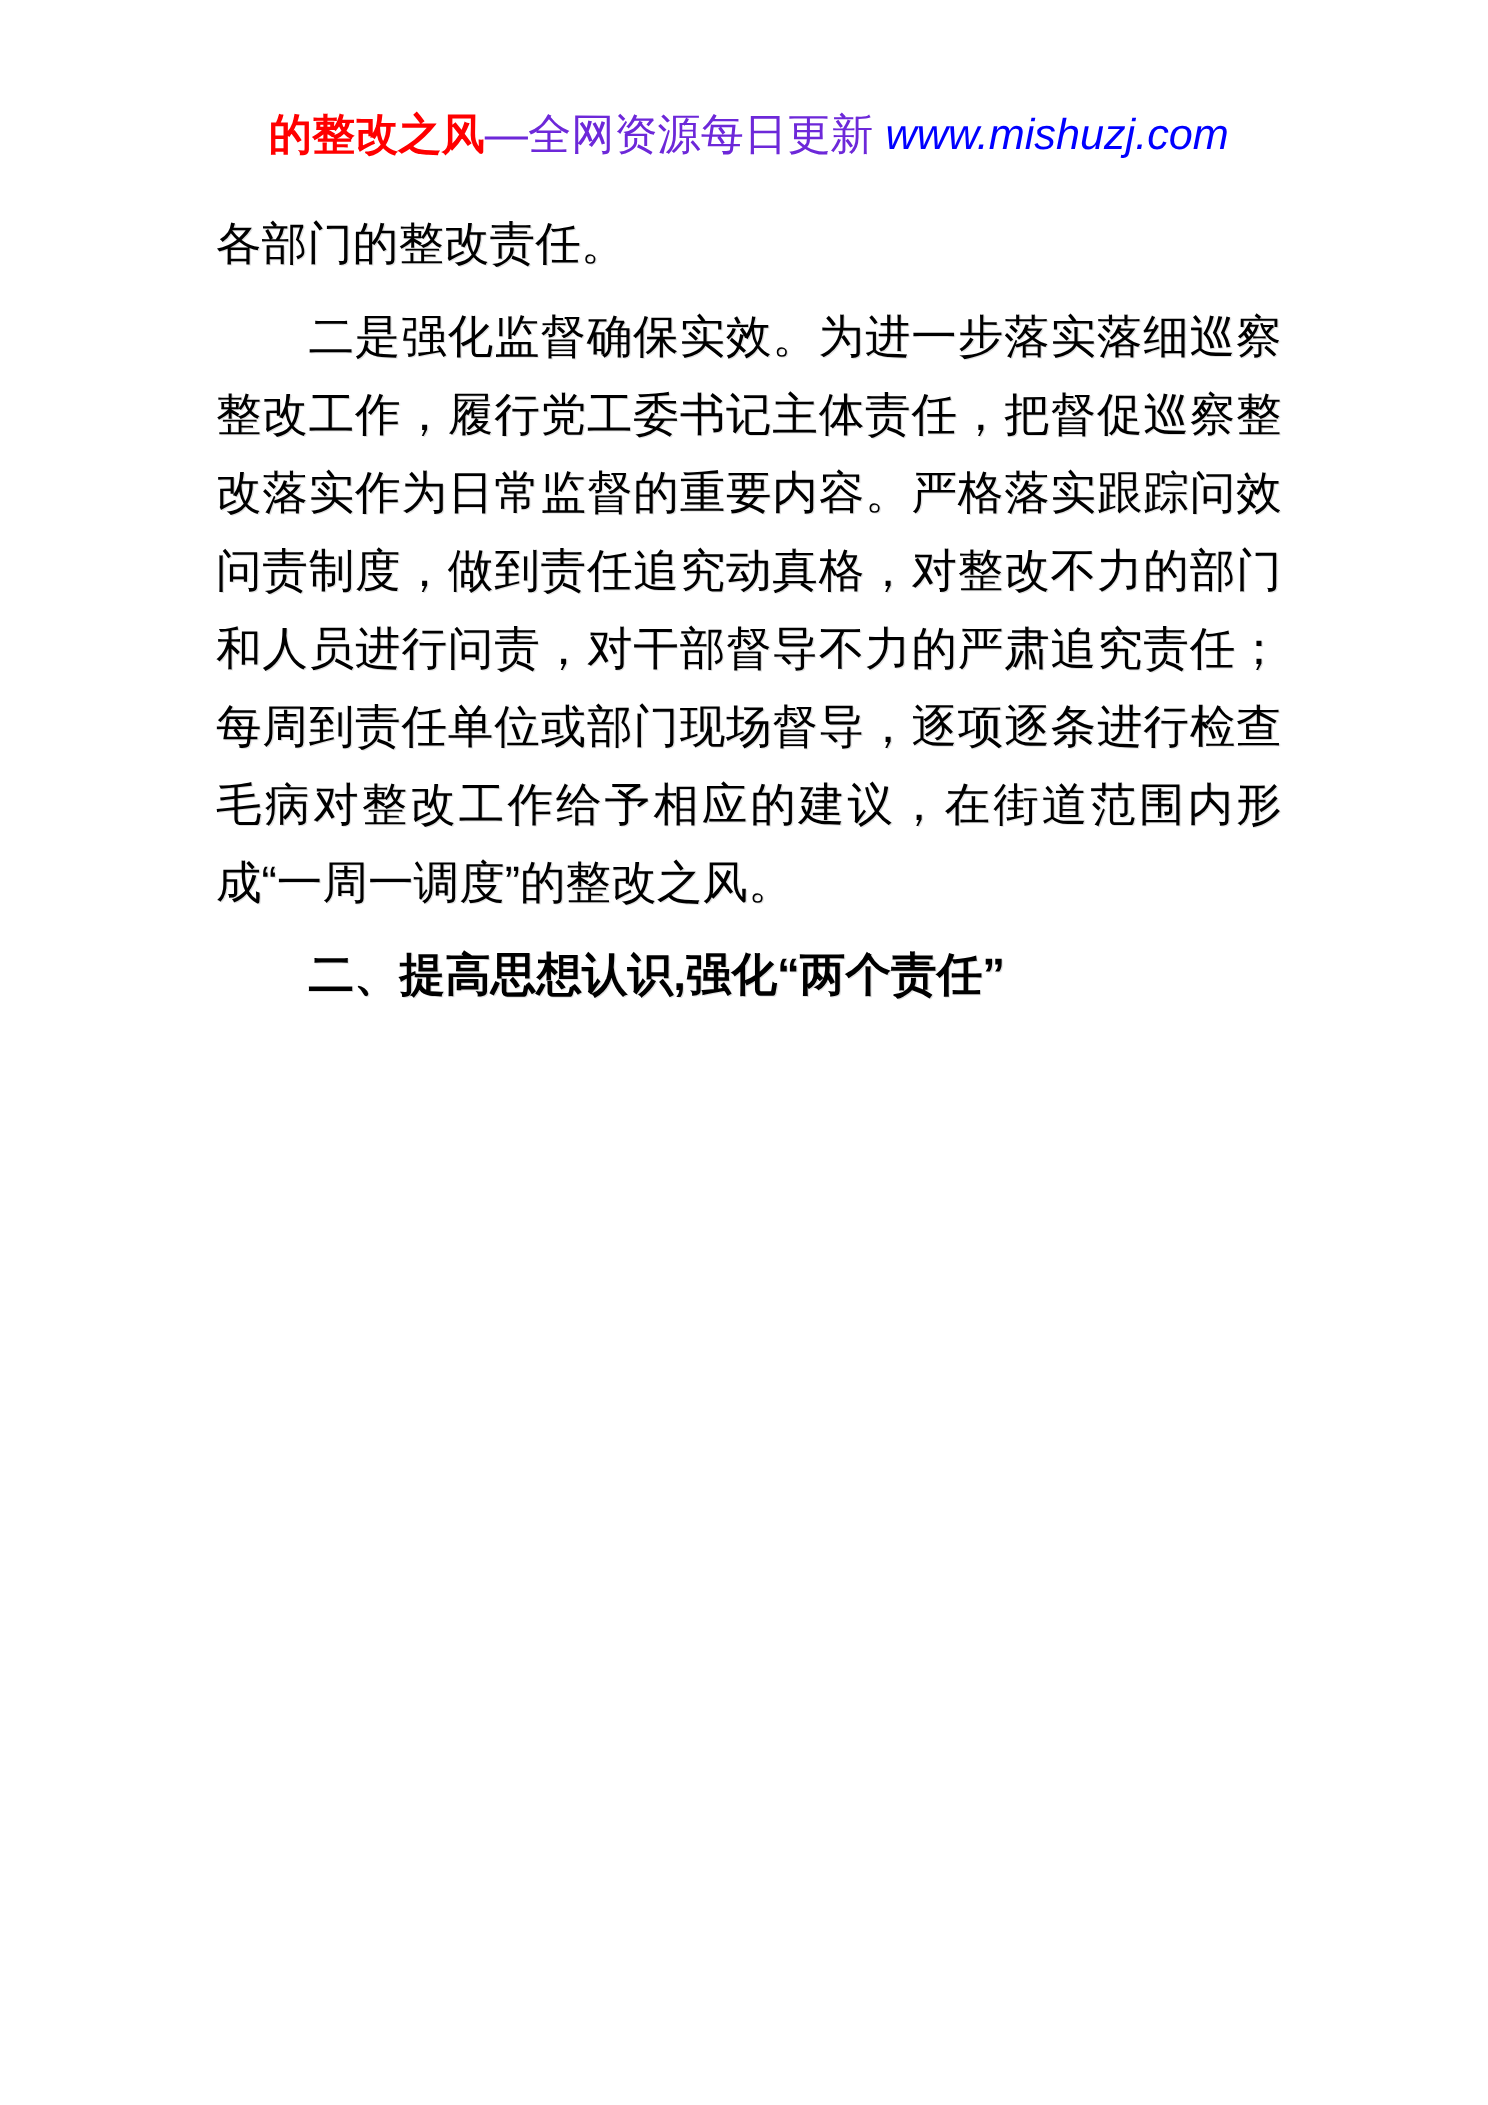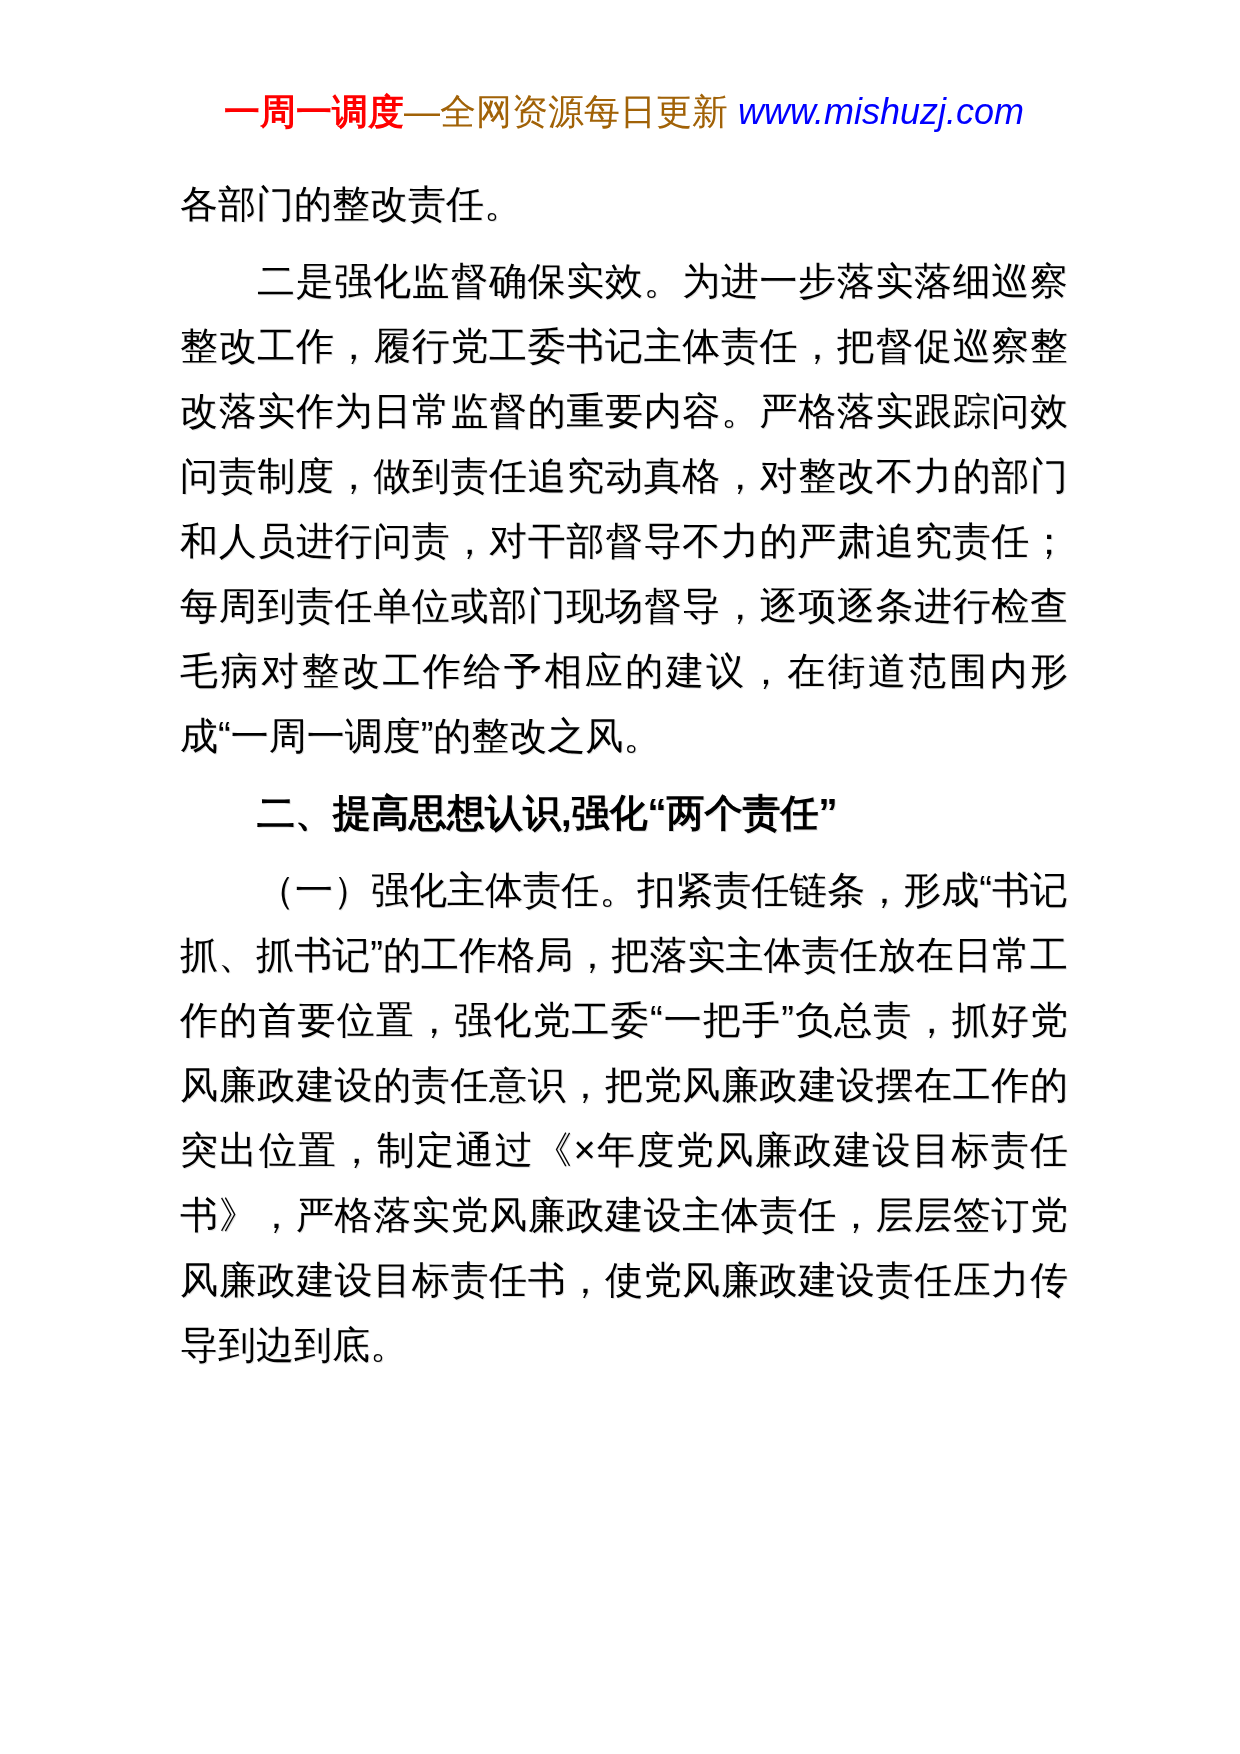--- a/index.html
+++ b/index.html
@@ -24,21 +24,21 @@
     font-size: 36px;
     line-height: 48px;
     white-space: nowrap;
     color: #000000;
   }
   .doc-header .brand {
     font-weight: bold;
     color: #ff0000;
   }
   .doc-header .tagline {
-    color: #a16207;
+    color: #6d28d9;
     text-align: right;
   }
   .doc-header .url {
     color: #0000ff;
     font-style: italic;
   }
   .doc-body {
     position: absolute;
     top: 160px;
     left: 168px;
@@ -59,23 +59,22 @@
   .doc-body p.bold {
     font-weight: bold;
   }
 </style>
 </head>
 <body>
 
 <div class="page">
 
   <div class="doc-header">
-    <span class="brand">一周一调度</span><span class="tagline">—全网资源每日更新 </span><span class="url">www.mishuzj.com</span>
+    <span class="brand">的整改之风</span><span class="tagline">—全网资源每日更新 </span><span class="url">www.mishuzj.com</span>
   </div>
 
   <div class="doc-body">
     <p>各部门的整改责任。</p>
     <p class="indent">二是强化监督确保实效。为进一步落实落细巡察整改工作，履行党工委书记主体责任，把督促巡察整改落实作为日常监督的重要内容。严格落实跟踪问效问责制度，做到责任追究动真格，对整改不力的部门和人员进行问责，对干部督导不力的严肃追究责任；每周到责任单位或部门现场督导，逐项逐条进行检查毛病对整改工作给予相应的建议，在街道范围内形成“一周一调度”的整改之风。</p>
     <p class="indent bold">二、提高思想认识,强化“两个责任”</p>
-    <p class="indent">（一）强化主体责任。扣紧责任链条，形成“书记抓、抓书记”的工作格局，把落实主体责任放在日常工作的首要位置，强化党工委“一把手”负总责，抓好党风廉政建设的责任意识，把党风廉政建设摆在工作的突出位置，制定通过《×年度党风廉政建设目标责任书》，严格落实党风廉政建设主体责任，层层签订党风廉政建设目标责任书，使党风廉政建设责任压力传导到边到底。</p>
   </div>
 
 </div>
 
 </body></html>

